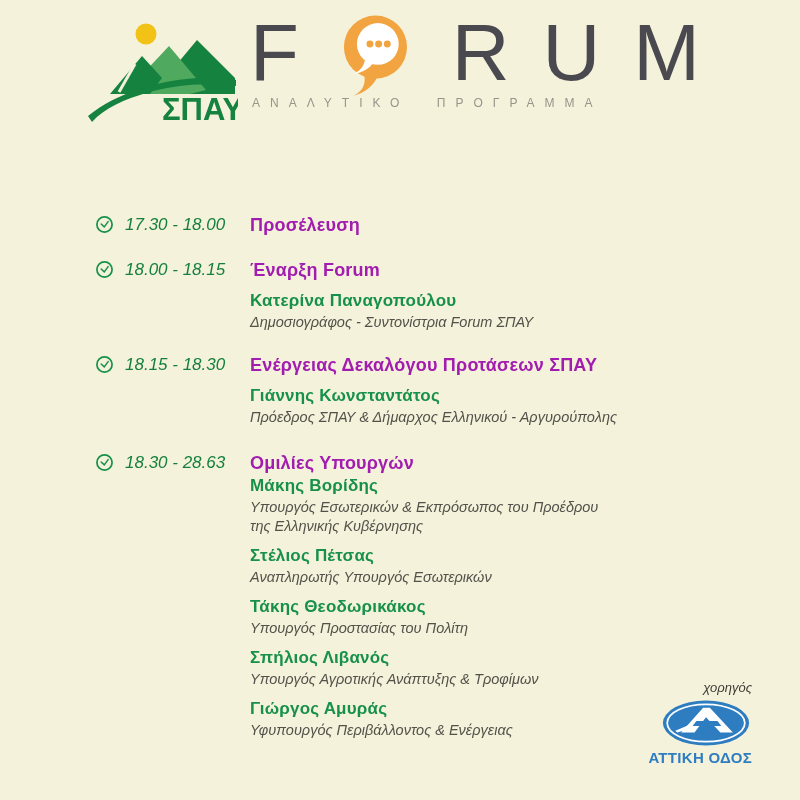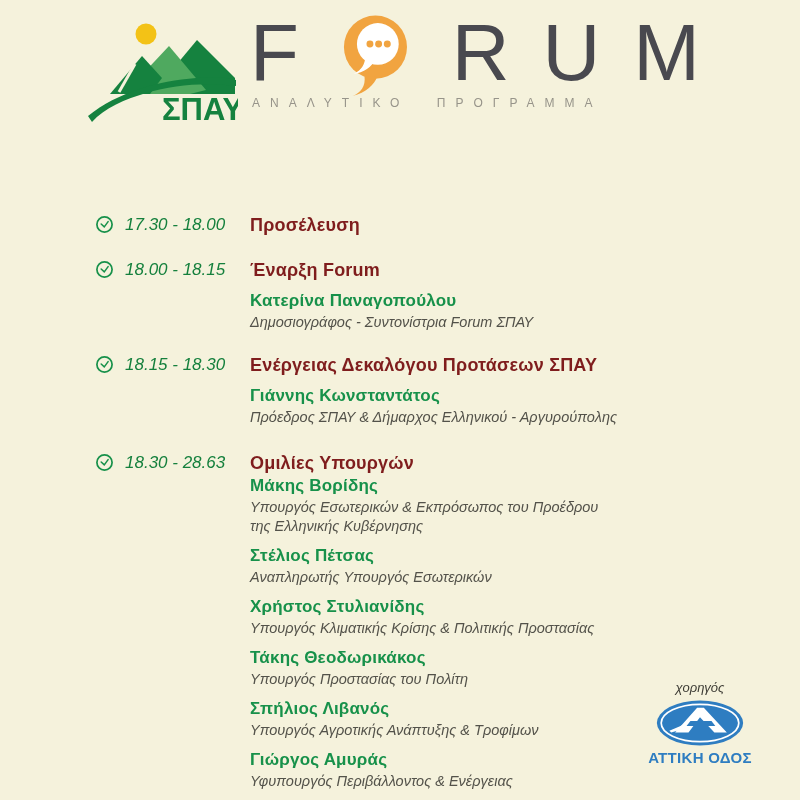--- a/index.html
+++ b/index.html
@@ -31,37 +31,37 @@
   
   .row{position:absolute;left:0;width:800px;}
   .clock{position:absolute;left:95px;top:1px;width:19px;height:19px;}
   .time{
     position:absolute;left:125px;top:0;
     font-style:italic;font-size:17px;line-height:22px;color:#15803d;
     white-space:nowrap;
   }
   .content{position:absolute;left:250px;top:0;width:470px;}
   .session-title{
-    font-weight:700;font-size:18px;line-height:22px;color:#7f1d1d;
+    font-weight:700;font-size:18px;line-height:22px;color:#a21caf;
     letter-spacing:0.2px;white-space:nowrap;
   }
   .speaker{margin-top:10px;}
   .row4 .speaker{margin-top:0;margin-bottom:10px;}
   .row4 .speaker.first{margin-top:2px;}
   .speaker .name{
     font-weight:700;font-size:17px;line-height:20px;color:#17914a;
     letter-spacing:0.2px;margin-bottom:2px;white-space:nowrap;
   }
   .speaker .role{
     font-style:italic;font-size:14.5px;line-height:19px;color:#53524a;
     white-space:pre-line;
   }
 
   
-  .sponsor{position:absolute;left:648px;top:680px;width:104px;text-align:center;}
+  .sponsor{position:absolute;left:648px;top:680px;width:104px;text-align:right;}
   .sponsor-label{font-style:italic;font-size:13px;color:#3c3b34;}
   .sponsor-logo{width:92px;height:48px;margin-top:4px;}
   .sponsor-name{
     font-weight:700;font-size:15px;color:#2e7dc1;letter-spacing:0.3px;
     margin-top:-2px;white-space:nowrap;
   }
 </style>
 </head>
 <body>
 
@@ -155,24 +155,20 @@
       <div class="speaker first">
         <div class="name">Μάκης Βορίδης</div>
         <div class="role">Υπουργός Εσωτερικών &amp; Εκπρόσωπος του Προέδρου
 της Ελληνικής Κυβέρνησης</div>
       </div>
       <div class="speaker">
         <div class="name">Στέλιος Πέτσας</div>
         <div class="role">Αναπληρωτής Υπουργός Εσωτερικών</div>
       </div>
       <div class="speaker">
-        <div class="name">Χρήστος Στυλιανίδης</div>
-        <div class="role">Υπουργός Κλιματικής Κρίσης &amp; Πολιτικής Προστασίας</div>
-      </div>
-      <div class="speaker">
         <div class="name">Τάκης Θεοδωρικάκος</div>
         <div class="role">Υπουργός Προστασίας του Πολίτη</div>
       </div>
       <div class="speaker">
         <div class="name">Σπήλιος Λιβανός</div>
         <div class="role">Υπουργός Αγροτικής Ανάπτυξης &amp; Τροφίμων</div>
       </div>
       <div class="speaker">
         <div class="name">Γιώργος Αμυράς</div>
         <div class="role">Υφυπουργός Περιβάλλοντος &amp; Ενέργειας</div>

